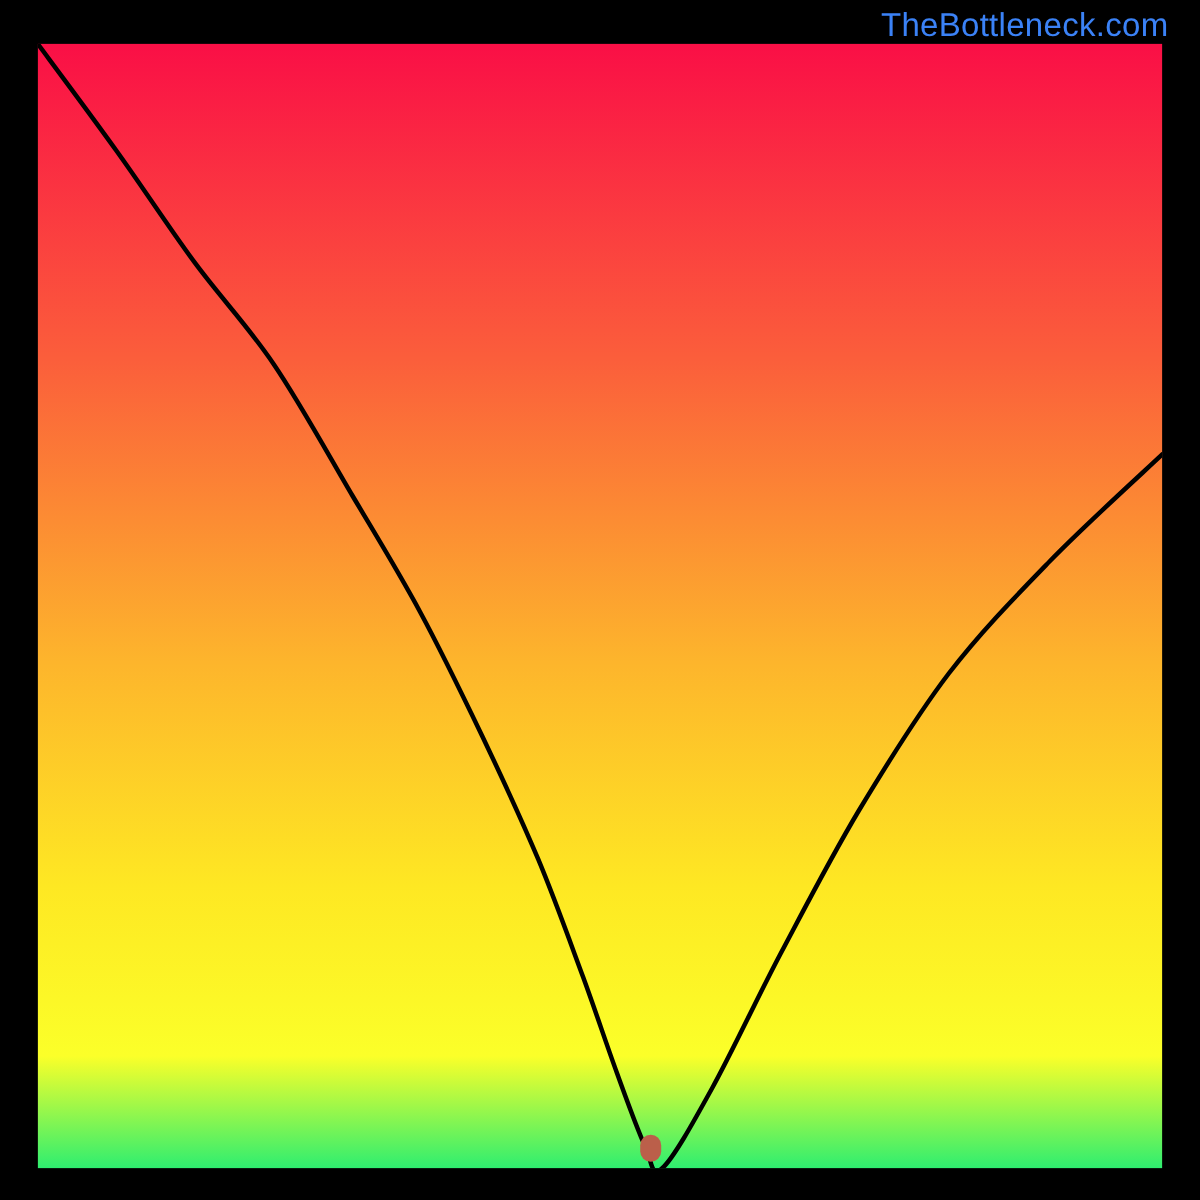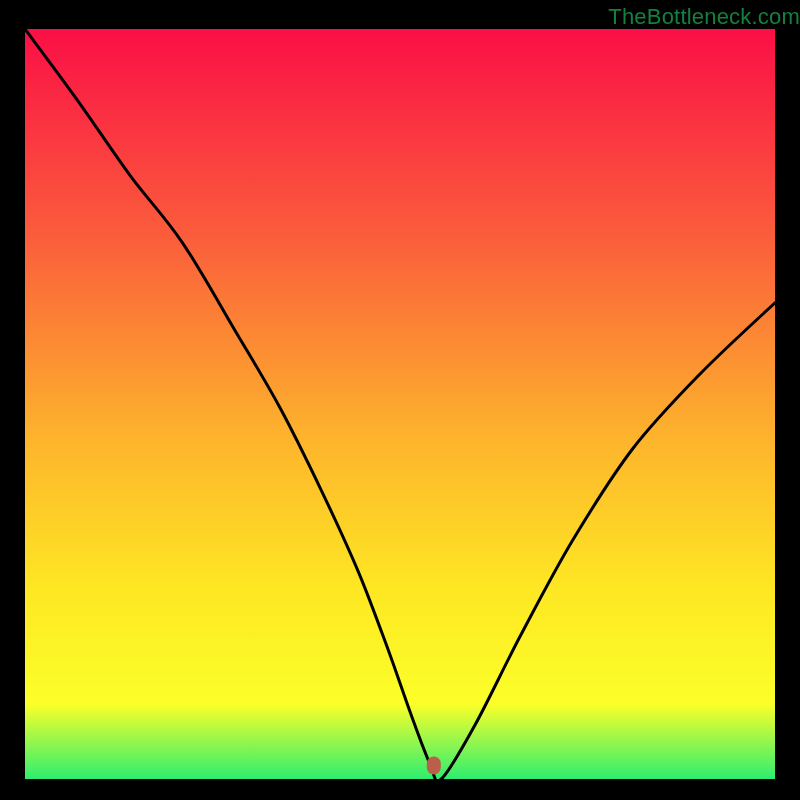--- a/index.html
+++ b/index.html
@@ -13,22 +13,22 @@
   }
   .frame {
     position: relative;
     width: 800px;
     height: 800px;
     background: #000000;
   }
   .watermark {
     position: absolute;
     top: 4px;
-    right: 0;
-    color: #15803d;
+    right: 21px;
+    color: #3b82f6;
     font-size: 22px;
     font-weight: 500;
     letter-spacing: 0.2px;
     user-select: none;
     text-align: right;
   }
   .plot-area {
     position: absolute;
     left: 25px;
     top: 29px;

